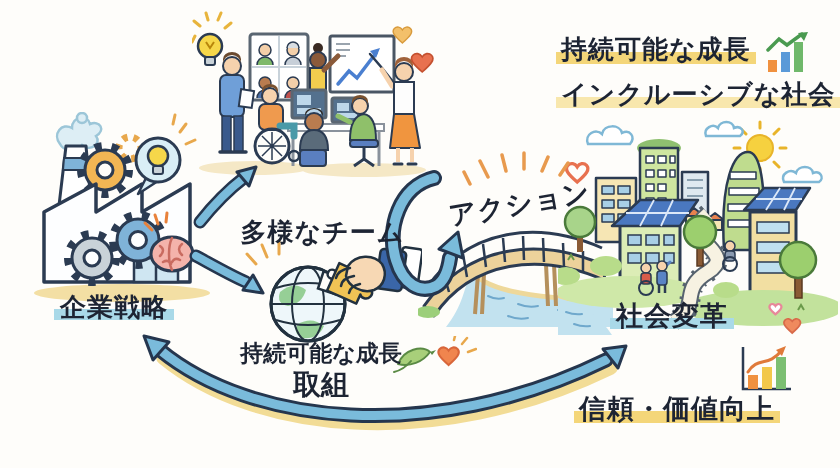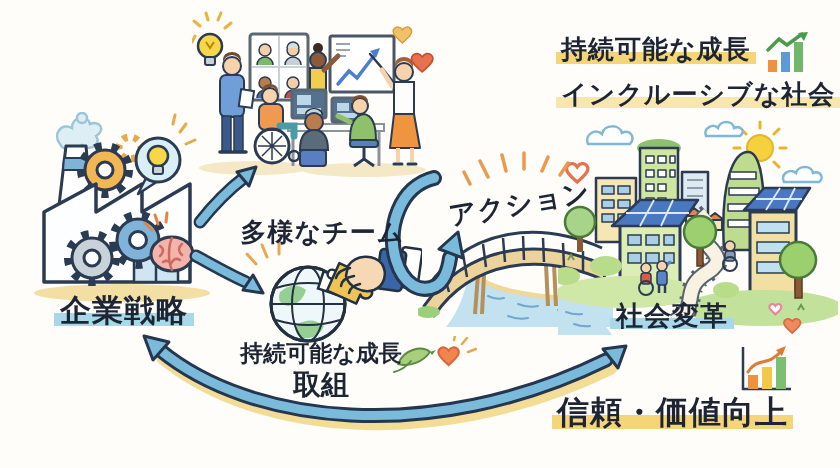--- a/index.html
+++ b/index.html
@@ -385,21 +385,21 @@
 
   <svg class="abs z3" width="58" height="52" viewBox="0 0 58 52" style="left:736px;top:344px;">
     <path d="M7,3 V45 H55" fill="none" stroke="#2b3b52" stroke-width="2.5"></path>
     <rect x="12" y="31" width="10" height="14" fill="#f0913f"></rect>
     <rect x="26" y="23" width="10" height="22" fill="#f2c84b"></rect>
     <rect x="40" y="13" width="10" height="32" fill="#7cbf72"></rect>
     <path d="M12,28 C 22,12 32,24 46,6" fill="none" stroke="#e07a3a" stroke-width="3" stroke-linecap="round"></path>
     <polygon points="50,2 40,6 46,12" fill="#e07a3a"></polygon>
   </svg>
 
-  <div class="abs z4 lbl" style="left:54px;top:292px;font-size:31px;">
+  <div class="abs z4 lbl" style="left:54px;top:292px;font-size:26px;">
     <span class="hl-blue">企業戦略</span>
   </div>
 
   <div class="abs z4 lbl center" style="left:220px;top:177px;width:205px;font-size:26px;margin-top:40px;">
     <div>多様なチーム</div>
   </div>
 
   <div class="abs z4 lbl center" style="left:225px;top:340px;width:192px;font-size:23px;letter-spacing:0;">
     <div>持続可能な成長</div>
     <div style="font-size:28px;">取組</div>
@@ -422,17 +422,17 @@
         <rect x="30" y="10" width="9" height="30" fill="#6fb86a"></rect>
         <path d="M4,18 L15,7 L23,13 L38,2" fill="none" stroke="#4a9a50" stroke-width="3.5" stroke-linecap="round"></path>
         <polygon points="44,0 34,1 40,9" fill="#4a9a50"></polygon>
       </svg>
     </div>
     <div style="margin-top:5px;">
       <span class="hl-yellow-light">インクルーシブな社会</span>
     </div>
   </div>
 
-  <div class="abs z4 lbl" style="left:552px;top:393px;font-size:32px;">
+  <div class="abs z4 lbl" style="left:574px;top:393px;font-size:27px;">
     <span class="hl-yellow">信頼・価値向上</span>
   </div>
 
 </div>
 
 </body></html>

